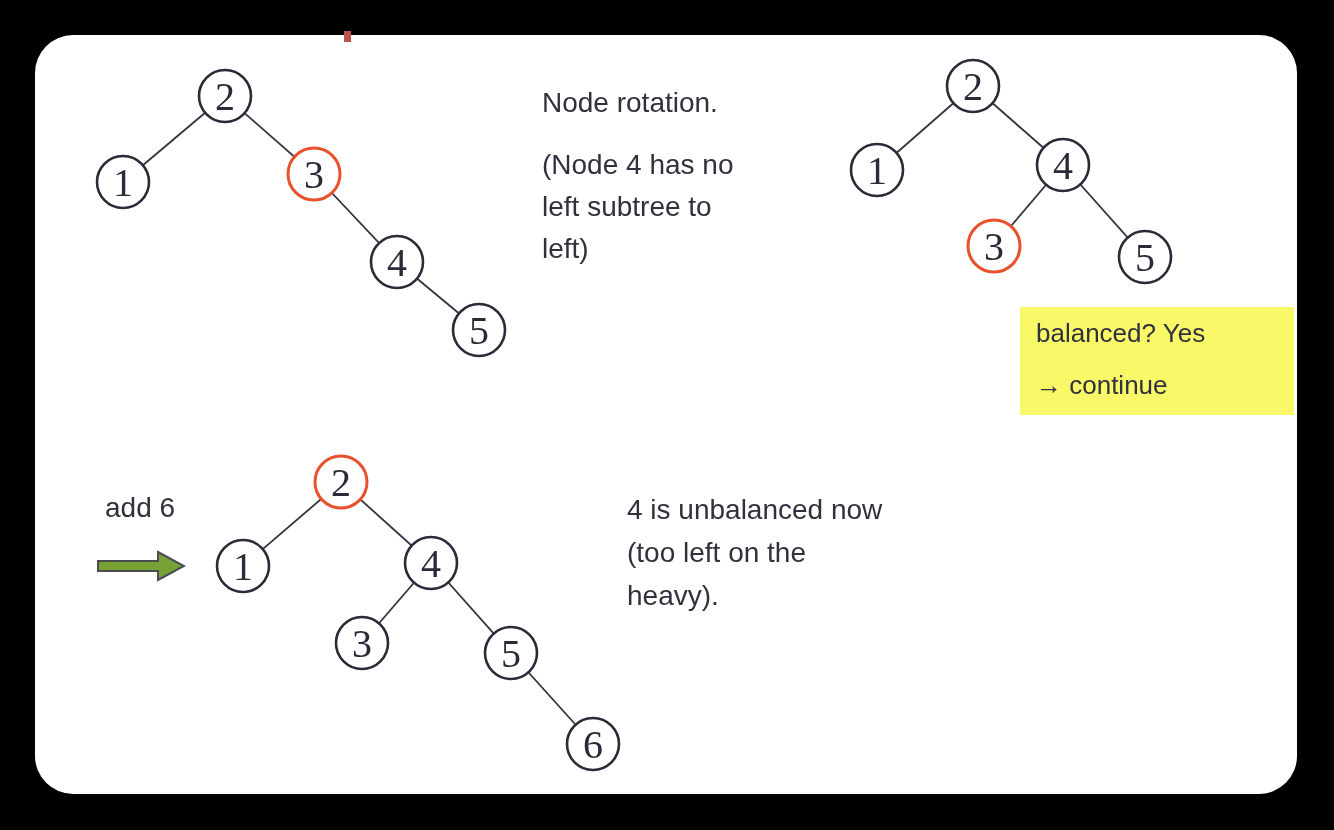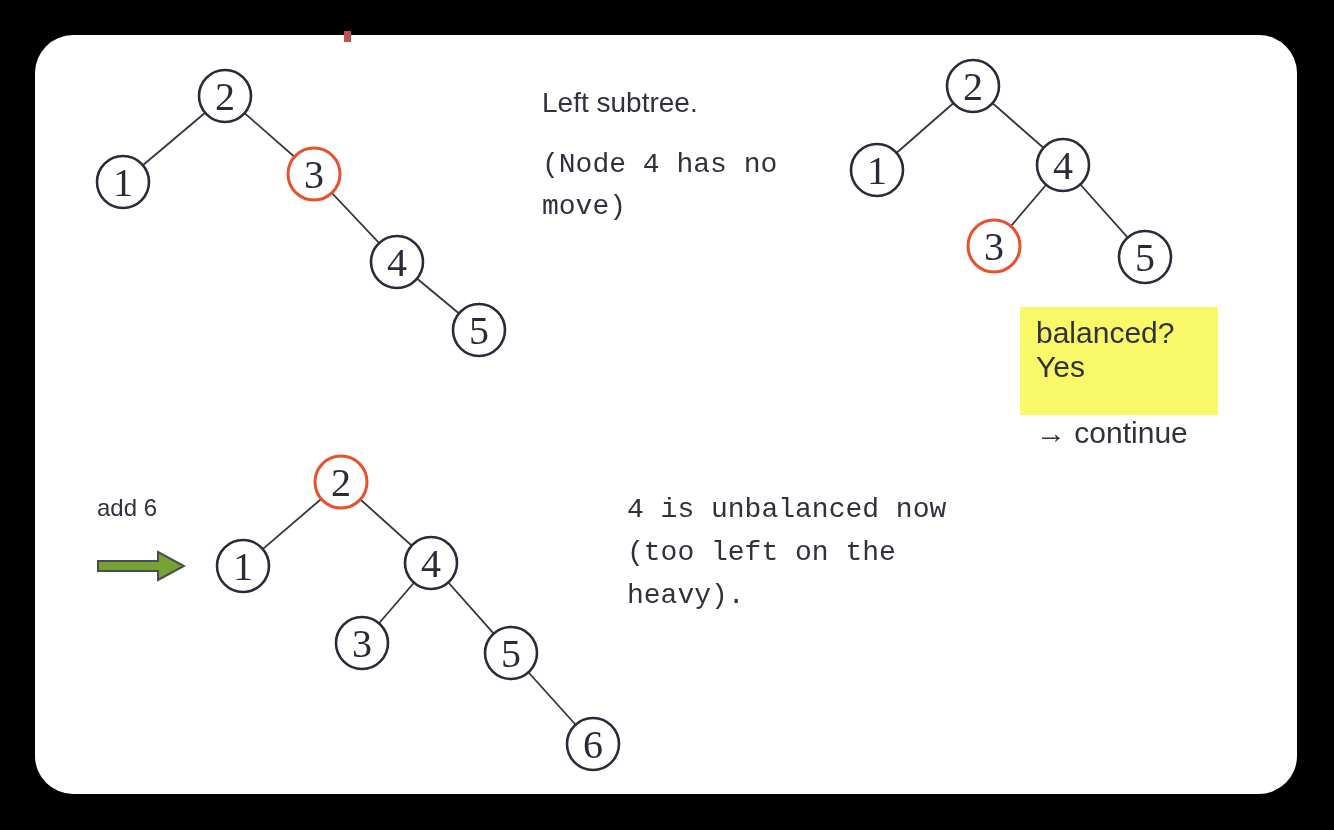--- a/index.html
+++ b/index.html
@@ -37,48 +37,48 @@
   }
   .caption {
     position: absolute;
     color: var(--ink, #30303c);
     font-size: 28px;
     line-height: 42px;
     z-index: 2;
   }
   .caption p { margin: 0; }
   .caption p + p { margin-top: 20px; }
-  .caption .text-line { display: block; font-family: Liberation Mono, monospace; }
+  .caption .text-line { display: block; }
   .caption-left-rotation { left: 542px; top: 82px; }
   .caption-unbalanced  { left: 627px; top: 488px; line-height: 43px; }
   .add-label {
     position: absolute;
-    left: 97px;
+    left: 105px;
     top: 490px;
     color: var(--ink, #30303c);
-    font-size: 24px;
+    font-size: 28px;
     line-height: 36px;
     z-index: 2;
   }
   .note-box {
     position: absolute;
     left: 1020px;
     top: 307px;
-    width: 198px;
+    width: 274px;
     height: 108px;
     box-sizing: border-box;
     background: var(--note-bg, #f8f868);
     color: var(--ink, #30303c);
-    font-size: 30px;
+    font-size: 26px;
     line-height: 34px;
     padding: 9px 10px 0 16px;
     z-index: 2;
   }
   .note-box .text-line { display: block; }
-  .note-box .text-line + .text-line { margin-top: 32px; }
+  .note-box .text-line + .text-line { margin-top: 18px; }
   .tree-layer {
     position: absolute;
     left: 0;
     top: 0;
     width: 1334px;
     height: 830px;
     z-index: 3;
     pointer-events: none;
   }
   .tree-layer line.edge {
@@ -116,24 +116,25 @@
 </head>
 <body>
 
 <div class="stage">
 
   <div class="slide"></div>
 
   <div class="red-mark"></div>
 
   <div class="caption caption-left-rotation">
-    <p>Left subtree.</p>
+    <p>Node rotation.</p>
     <p>
       <span class="text-line">(Node 4 has no</span>
-      <span class="text-line">move)</span>
+      <span class="text-line">left subtree to</span>
+      <span class="text-line">left)</span>
     </p>
   </div>
 
   <div class="note-box">
     <span class="text-line">balanced? Yes</span>
     <span class="text-line">→ continue</span>
   </div>
 
   <div class="add-label">add 6</div>
 

